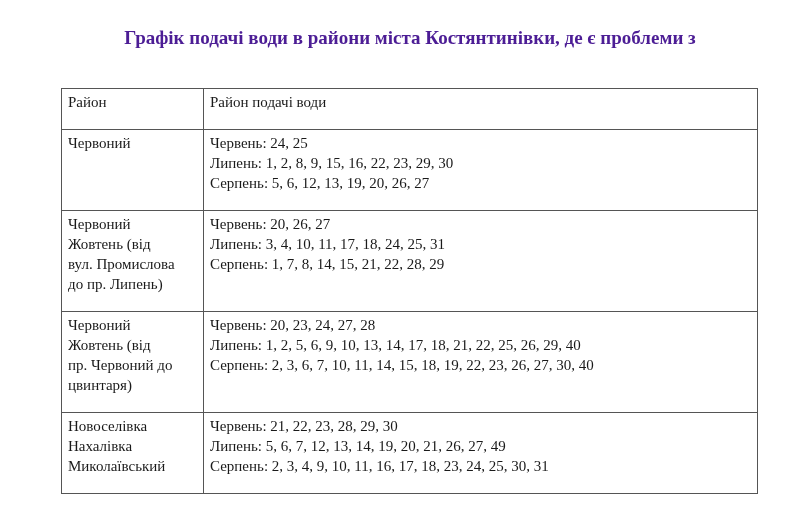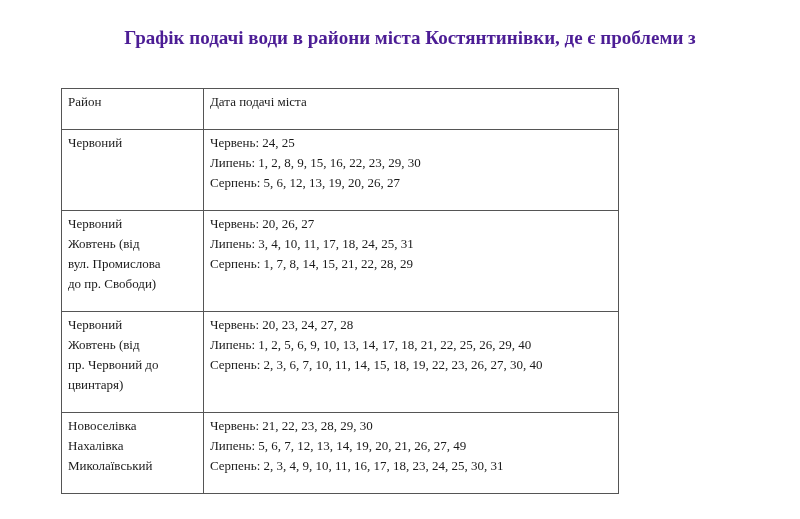--- a/index.html
+++ b/index.html
@@ -23,23 +23,23 @@
       text-align: center;
       font-weight: bold;
       font-size: 19px;
       line-height: 24px;
       color: #4c1d95;
     }
     table.schedule {
       position: absolute;
       left: 61px;
       top: 88px;
-      width: 558px;
+      width: 697px;
       border-collapse: collapse;
-      font-size: 13px;
+      font-size: 15px;
       line-height: 20px;
     }
     table.schedule td {
       border: 1.5px solid #555;
       vertical-align: top;
       padding: 3px 6px 0 6px;
     }
     table.schedule td.col-district {
       width: 129px;
     }
@@ -54,40 +54,40 @@
 <body>
 
 <div class="title">
   <span class="line">Графік подачі води в райони міста Костянтинівки, де є проблеми з</span>
 </div>
 
 <table class="schedule">
   <tbody>
       <tr class="header-row">
     <td class="col-district">Район</td>
-    <td>Дата подачі міста</td>
+    <td>Район подачі води</td>
   </tr>
 
   <tr class="r1">
     <td class="col-district">
       <span class="line">Червоний</span>
     </td>
     <td>
       <span class="line">Червень: 24, 25</span>
       <span class="line">Липень: 1, 2, 8, 9, 15, 16, 22, 23, 29, 30</span>
       <span class="line">Серпень: 5, 6, 12, 13, 19, 20, 26, 27</span>
     </td>
   </tr>
 
   <tr class="r2">
     <td class="col-district">
       <span class="line">Червоний</span>
       <span class="line">Жовтень (від</span>
       <span class="line">вул. Промислова</span>
-      <span class="line">до пр. Свободи)</span>
+      <span class="line">до пр. Липень)</span>
     </td>
     <td>
       <span class="line">Червень: 20, 26, 27</span>
       <span class="line">Липень: 3, 4, 10, 11, 17, 18, 24, 25, 31</span>
       <span class="line">Серпень: 1, 7, 8, 14, 15, 21, 22, 28, 29</span>
     </td>
   </tr>
 
   <tr class="r3">
     <td class="col-district">

